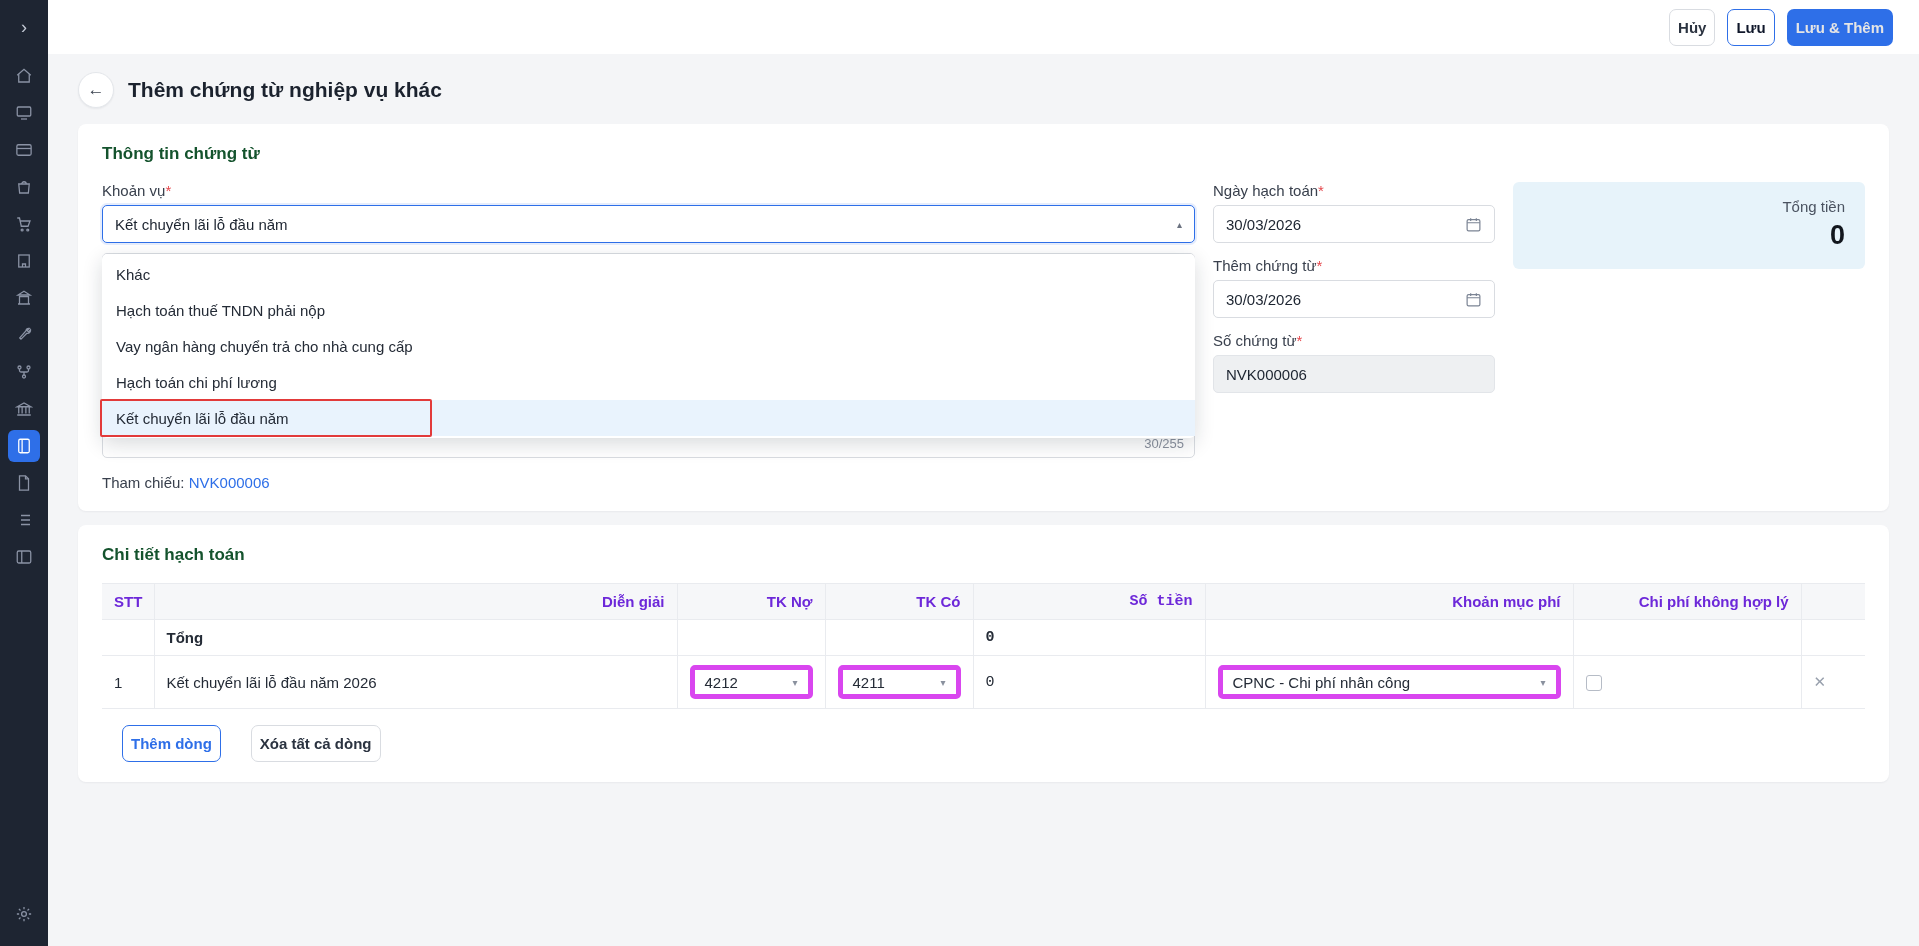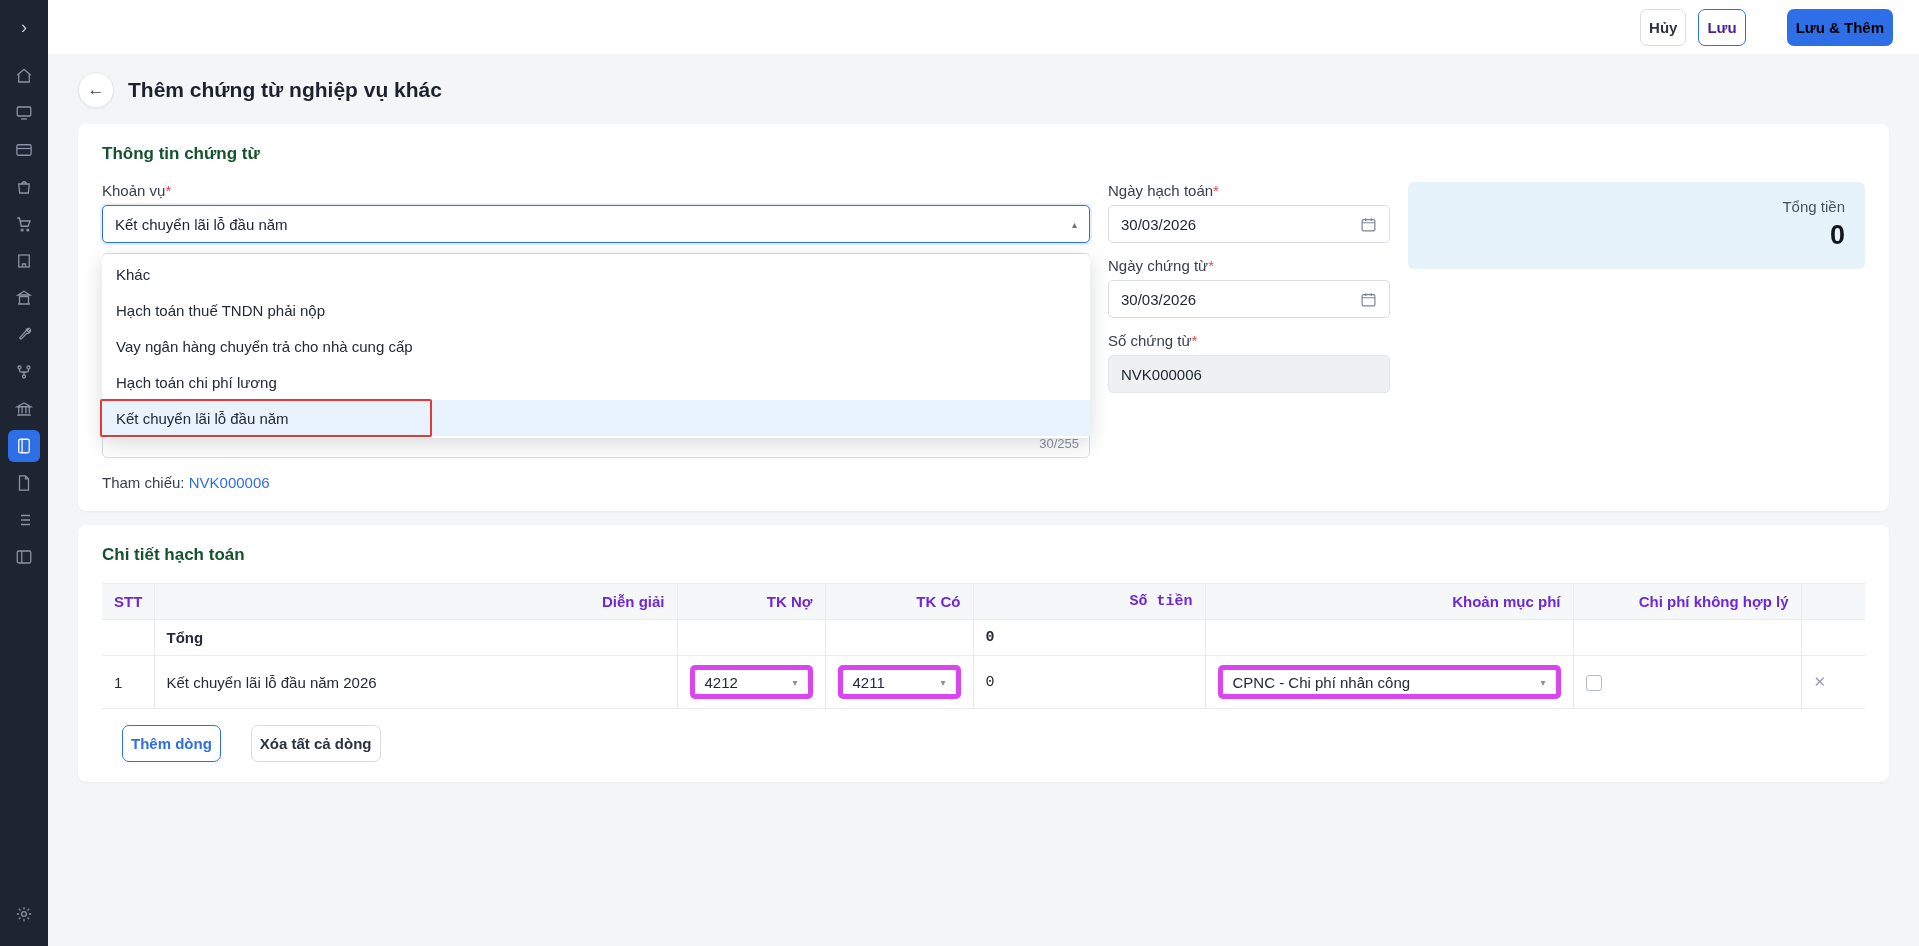--- a/index.html
+++ b/index.html
@@ -15,34 +15,34 @@
   .sb-icons { display:flex; flex-direction:column; align-items:center; gap:5px; padding-top:6px; flex:1; }
   .sb-item { width:32px; height:32px; border-radius:6px; display:flex; align-items:center; justify-content:center; color:#8b93a5; cursor:pointer; }
   .sb-item.active { background:#2e6fe8; color:#ffffff; }
   .sb-item svg { width:18px; height:18px; }
   .sb-bottom { padding:14px 0 16px; }
   
   .main { flex:1; display:flex; flex-direction:column; min-width:0; }
   .topbar { height:54px; background:#ffffff; display:flex; align-items:center; justify-content:flex-end; gap:12px; padding:0 26px; flex-shrink:0; }
   .btn { height:37px; padding:0 8px; border-radius:7px; font-size:15px; font-weight:600; border:1px solid transparent; background:#fff; cursor:pointer; font-family:inherit; }
   .btn-cancel { border-color:#d9dce1; color:#2b3340; }
-  .btn-save { border-color:#2e6fe8; color:#4c1d95; }
-  .btn-save-add { background:#2e6fe8; color:#000000;margin-left:29px; }
+  .btn-save { border-color:#2e6fe8; color:#0f172a; }
+  .btn-save-add { background:#2e6fe8; color:#e5e5e5; }
   .content { flex:1; padding:18px 30px 30px; overflow:hidden; }
   .title-row { display:flex; align-items:center; gap:14px; margin-bottom:16px; }
   .back-btn { width:36px; height:36px; border-radius:50%; background:#fff; border:1px solid #e4e7eb; box-shadow:0 1px 2px rgba(16,24,40,.06); display:flex; align-items:center; justify-content:center; font-size:17px; color:#3c4350; cursor:pointer; }
   .page-title { font-size:21px; font-weight:700; color:#1b222e; }
   .card { background:#ffffff; border-radius:8px; padding:20px 24px; box-shadow:0 1px 2px rgba(16,24,40,.05); }
   .card + .card { margin-top:14px; }
   .section-title { font-size:17px; font-weight:700; color:#14532d; margin-bottom:18px; }
   
   .form-grid { display:flex; gap:18px; align-items:flex-start; }
   .col-left { flex:1; position:relative; min-width:0; }
   .col-mid { width:282px; flex-shrink:0; }
-  .col-right { width:457px; flex-shrink:0; }
+  .col-right { width:352px; flex-shrink:0; }
   .field { margin-bottom:14px; }
   .field-label { font-size:15px; color:#39404d; margin-bottom:6px; }
   .req { color:#e5484d; }
   .select-box, .input-box {
     height:38px; border:1px solid #d9dce1; border-radius:5px; background:#fff;
     display:flex; align-items:center; justify-content:space-between; padding:0 12px;
     font-size:15px; color:#1c2430; cursor:pointer;
   }
   .select-box.focused { border-color:#2e6fe8; box-shadow:0 0 0 2px rgba(46,111,232,.12); }
   .caret { font-size:10px; color:#6b7280; flex-shrink:0; margin-left:8px; }
@@ -246,21 +246,21 @@
               <span class="cal-icon">
                 <svg viewBox="0 0 24 24" fill="none" stroke="currentColor" stroke-width="1.7">
                     <rect x="3" y="5" width="18" height="16" rx="2"></rect>
                     <path d="M3 9.5h18M8 3v4M16 3v4"></path>
                   </svg>
               </span>
             </div>
           </div>
           <div class="field">
             <div class="field-label">
-              <span>Ngày chứng từ</span><span class="req">*</span>
+              <span>Thêm chứng từ</span><span class="req">*</span>
             </div>
             <div class="input-box">
               <span>30/03/2026</span>
               <span class="cal-icon">
                 <svg viewBox="0 0 24 24" fill="none" stroke="currentColor" stroke-width="1.7">
                     <rect x="3" y="5" width="18" height="16" rx="2"></rect>
                     <path d="M3 9.5h18M8 3v4M16 3v4"></path>
                   </svg>
               </span>
             </div>

